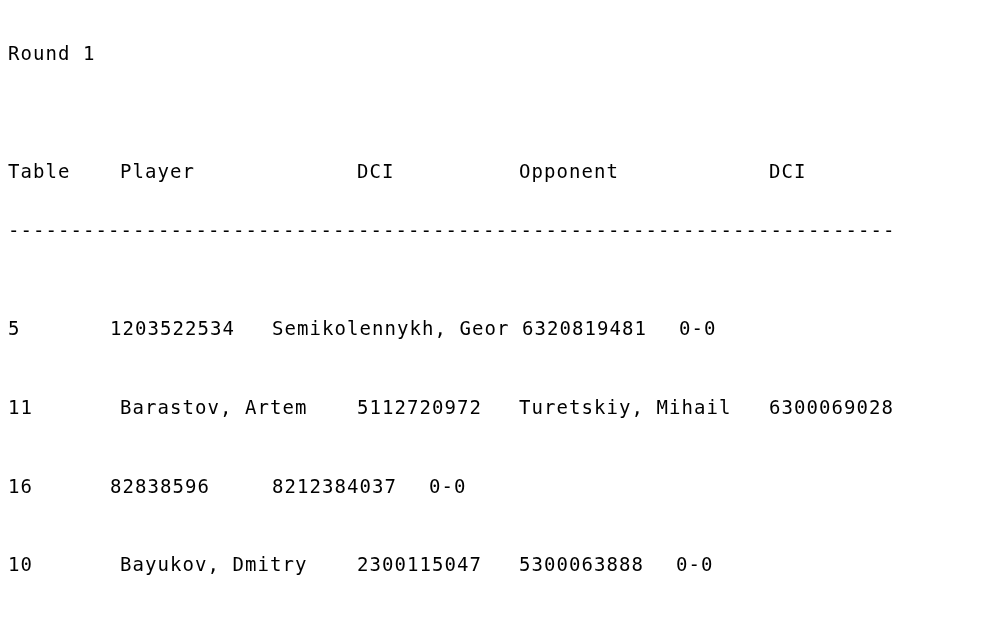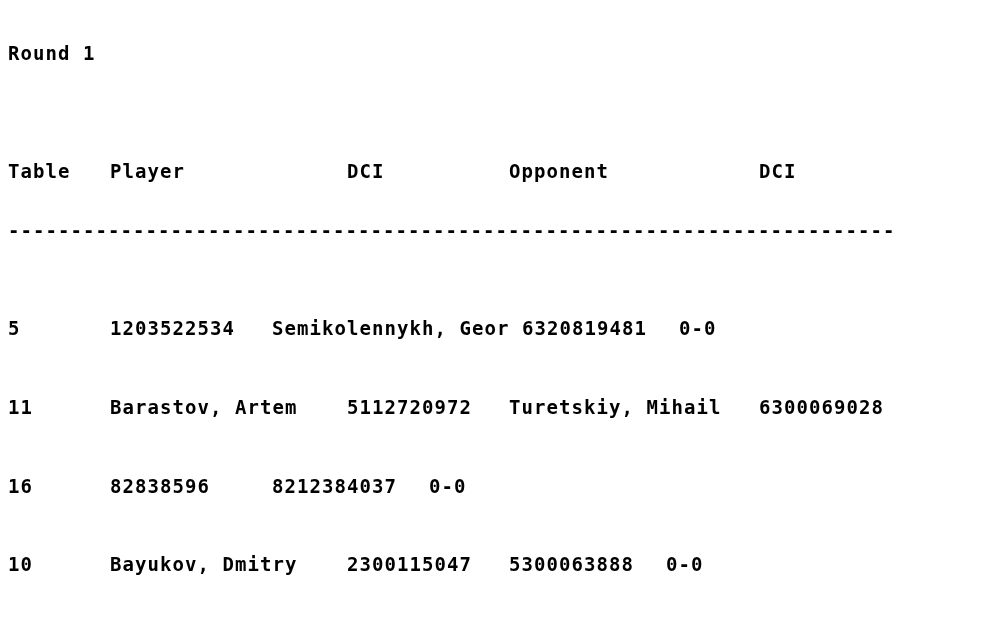--- a/index.html
+++ b/index.html
@@ -10,41 +10,41 @@
   }
   .doc {
     position: relative;
     width: 894px;
     height: 634px;
     box-sizing: border-box;
     padding: 5px 0 0 8px;
     overflow: hidden;
     font-family: "DejaVu Sans Mono", "Liberation Mono", monospace;
     font-size: 19px;
-    font-weight: 700;
+    font-weight: 400;
     letter-spacing: 1.06px;
     line-height: 19.65px;
     white-space: pre;
   }
   .line {
     height: 19.65px;
     line-height: 19.65px;
     white-space: pre;
   }
   .row {
     display: flex;
     align-items: flex-end;
   }
   .row > span {
     flex: 0 0 auto;
     white-space: pre;
     overflow: visible;
   }
   .c-table   { width: 102px; }
-  .c-player  { width: 237px; }
+  .c-player  { width: 237px; margin-left: 10px; }
   .c-dci     { width: 162px; }
   .c-opp     { width: 250px; }
   .c-dci2    { width: 157px; }
   .c-points  { flex: 1 1 auto; }
   .separator {
     width: 992px;
     overflow: hidden;
     white-space: pre;
   }
 </style>

